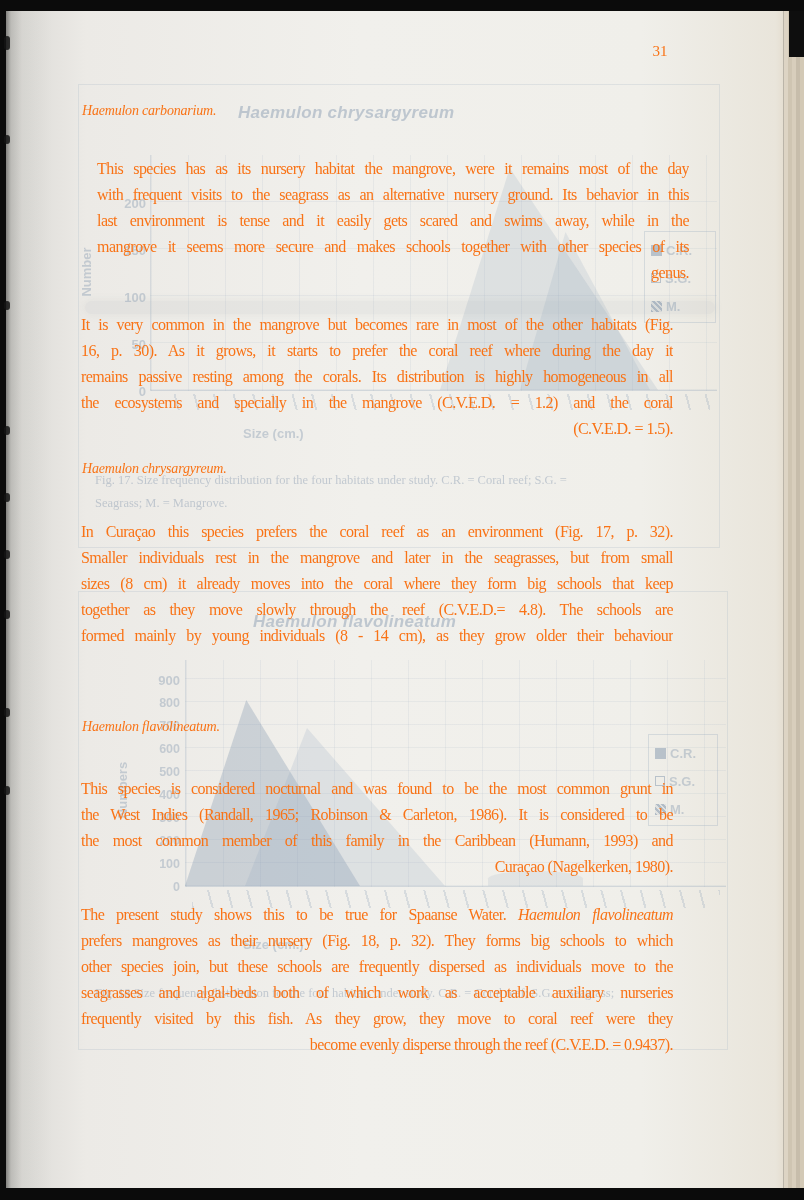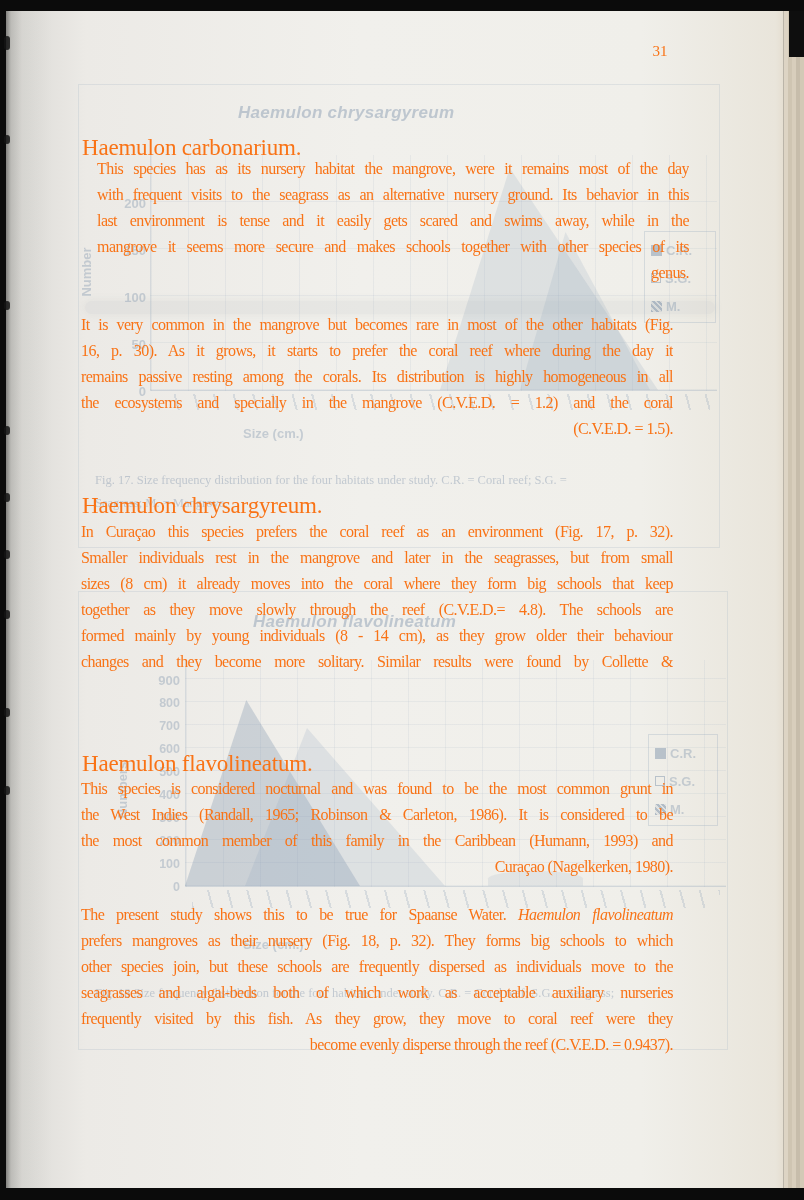--- a/index.html
+++ b/index.html
@@ -15,21 +15,21 @@
   .bar-top{position:absolute;left:0;top:0;width:804px;height:11px;background:#0b0b0b;}
   .bar-bottom{position:absolute;left:0;top:1188px;width:804px;height:12px;background:#0b0b0b;}
   .bar-left{position:absolute;left:0;top:0;width:6px;height:1200px;background:#0b0b0b;}
   .corner-tr{position:absolute;left:789px;top:11px;width:15px;height:46px;background:#0e0e0e;}
   .bind-dot{position:absolute;left:4px;width:6px;height:9px;border-radius:3px;background:#141414;opacity:.85;}
   .smudge{position:absolute;left:85px;top:301px;width:630px;height:13px;border-radius:7px;
           background:rgba(118,128,140,0.08);box-shadow:0 0 6px 3px rgba(118,128,140,0.05);}
   
   .ink{color:#f97316;}
   .pagenum{position:absolute;left:640px;top:43px;width:40px;text-align:center;font-size:15px;}
-  .heading{position:absolute;left:82px;font-size:23px;letter-spacing:-0.2px;margin-top:32px;}
+  .heading{position:absolute;left:82px;font-style:italic;font-size:14px;letter-spacing:-0.2px;}
   .para{position:absolute;left:81px;width:592px;font-size:16px;letter-spacing:-0.55px;line-height:26px;}
   .jline{height:26px;overflow:hidden;text-align:justify;}
   .jline::after{content:"";display:inline-block;width:100%;height:0;}
   .jline.last{text-align:right;}
   .jline.last::after{content:none;}
   .it{font-style:italic;}
   
   .ghost-box{position:absolute;border:1px solid rgba(155,172,192,0.22);}
   .g-title{position:absolute;font-family:"Liberation Sans",sans-serif;font-weight:bold;font-style:italic;
            font-size:17px;letter-spacing:.3px;color:rgba(128,148,173,0.45);white-space:nowrap;}
@@ -152,21 +152,20 @@
   </div>
 
   <div class="heading ink" style="top:461px;">Haemulon chrysargyreum.</div>
 
   <div class="para ink" style="top:519px;">
     <div class="jline">In Curaçao this species prefers the coral reef as an environment (Fig. 17, p. 32).</div>
     <div class="jline">Smaller individuals rest in the mangrove and later in the seagrasses, but from small</div>
     <div class="jline">sizes (8 cm) it already moves into the coral where they form big schools that keep</div>
     <div class="jline">together as they move slowly through the reef (C.V.E.D.= 4.8).    The schools are</div>
     <div class="jline">formed mainly by young individuals (8 - 14 cm), as they grow older their behaviour</div>
-    <div class="jline">changes and they become more solitary.  Similar results were found by Collette &amp;</div>
   </div>
 
   <div class="heading ink" style="top:719px;">Haemulon flavolineatum.</div>
 
   <div class="para ink" style="top:776px;">
     <div class="jline">This species  is considered nocturnal and was found to be the most common grunt  in</div>
     <div class="jline">the West Indies (Randall, 1965;  Robinson &amp; Carleton, 1986).  It is considered to be</div>
     <div class="jline">the most common member of this family in the Caribbean (Humann, 1993) and</div>
     <div class="jline last">Curaçao (Nagelkerken, 1980).</div>
   </div>

